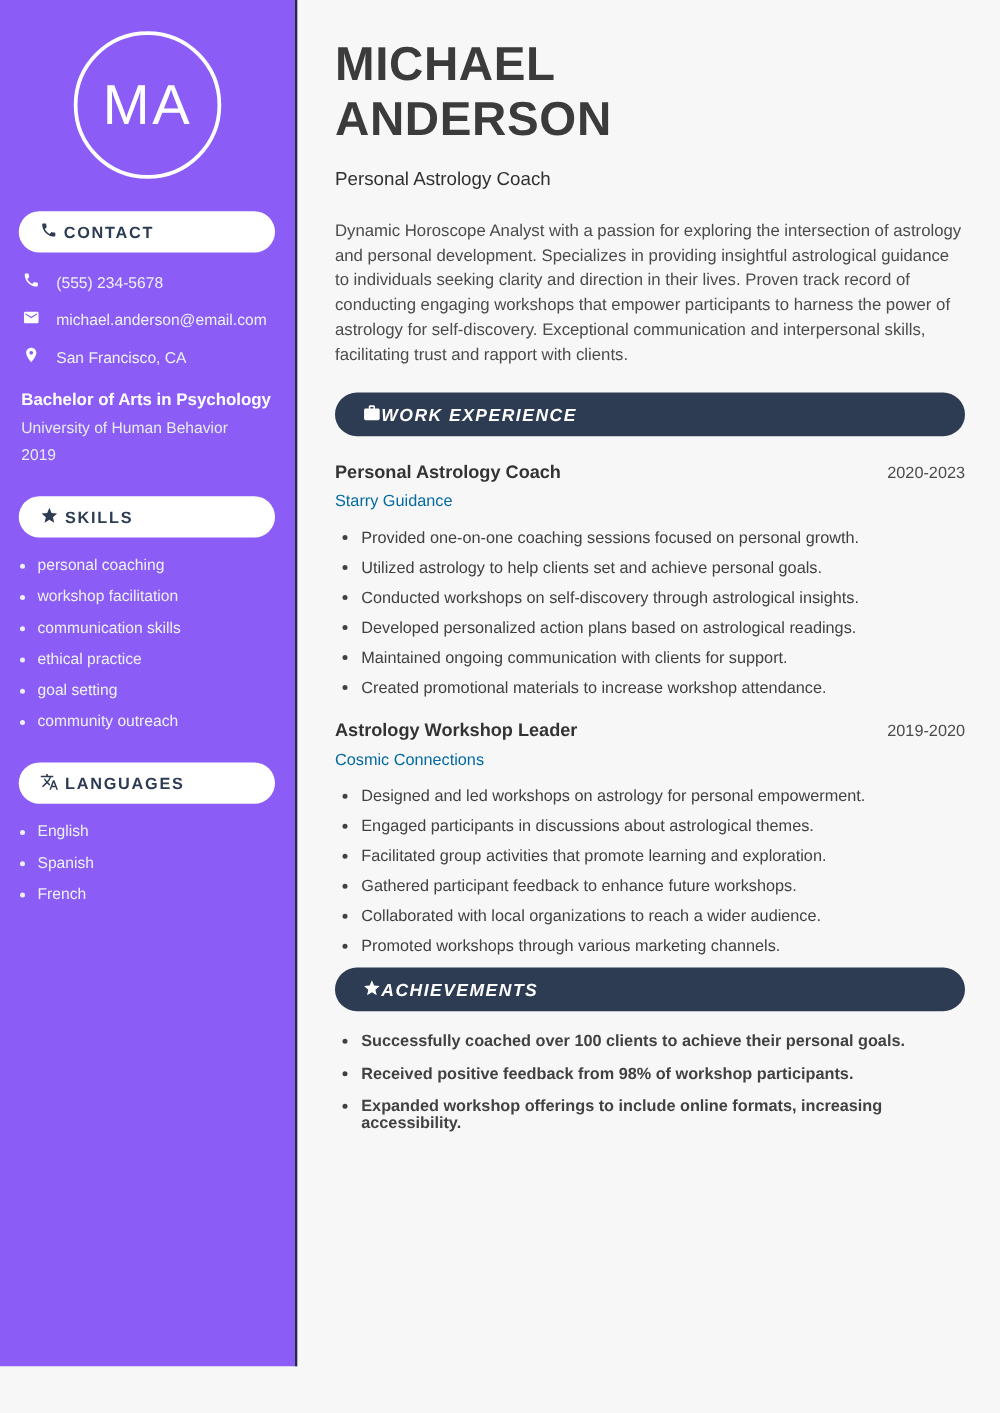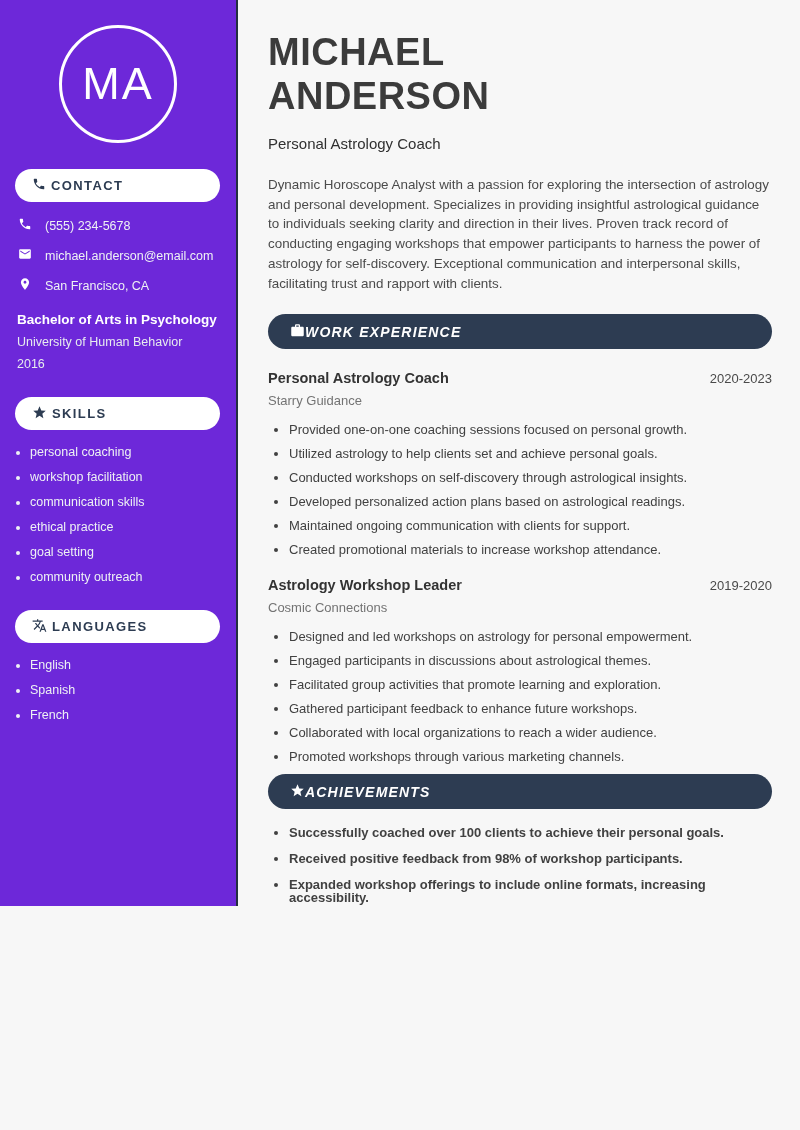--- a/index.html
+++ b/index.html
@@ -9,22 +9,22 @@
     font-family: "Liberation Sans", sans-serif;
     display: flex;
     overflow: hidden;
     background: #f7f7f7;
   }
 
   
   .sidebar {
     width: 238px;
     min-width: 238px;
-    height: 906px;
-    background: #6d28d9;
+    height: 1093px;
+    background: #8b5cf6;
     border-right: 2px solid #232f40;
     color: #eef1f4;
   }
   .avatar {
     width: 118px; height: 118px;
     margin: 25px auto 0;
     border: 3px solid #ffffff;
     border-radius: 50%;
     display: flex; align-items: center; justify-content: center;
     color: #ffffff;
@@ -106,21 +106,21 @@
     color: #ffffff;
     font-size: 14px;
     font-weight: bold;
     letter-spacing: 1.2px;
     font-style: italic;
   }
   .job { margin-top: 21px; }
   .job-head { display: flex; justify-content: space-between; align-items: baseline; }
   .job-title { font-size: 14.5px; font-weight: bold; color: #333333; }
   .job-dates { font-size: 13px; color: #4a4a4a; }
-  .job-company { margin-top: 7px; font-size: 13px; color: #737373; }
+  .job-company { margin-top: 7px; font-size: 13px; color: #0369a1; }
   .main-list {
     margin-top: 15px;
     padding-left: 21px;
     list-style: disc;
   }
   .main-list li {
     font-size: 13px;
     line-height: 13px;
     margin-bottom: 11px;
     color: #414141;
@@ -168,21 +168,21 @@
             <path d="M12 2C8.13 2 5 5.13 5 9c0 5.25 7 13 7 13s7-7.75 7-13c0-3.87-3.13-7-7-7zm0 9.5c-1.38 0-2.5-1.12-2.5-2.5s1.12-2.5 2.5-2.5 2.5 1.12 2.5 2.5-1.12 2.5-2.5 2.5z"></path>
           </svg>
       </span>
       <span>San Francisco, CA</span>
     </div>
   </div>
 
   <div class="edu-block">
     <div class="edu-degree">Bachelor of Arts in Psychology</div>
     <div class="edu-school">University of Human Behavior</div>
-    <div class="edu-year">2016</div>
+    <div class="edu-year">2019</div>
   </div>
 
   <div class="side-pill">
     <span>
       <svg width="15" height="15" viewBox="0 0 24 24" fill="#2d3c52">
           <path d="M12 17.27L18.18 21l-1.64-7.03L22 9.24l-7.19-.61L12 2 9.19 8.63 2 9.24l5.46 4.73L5.82 21z"></path>
         </svg>
     </span>
     <span>SKILLS</span>
   </div>

